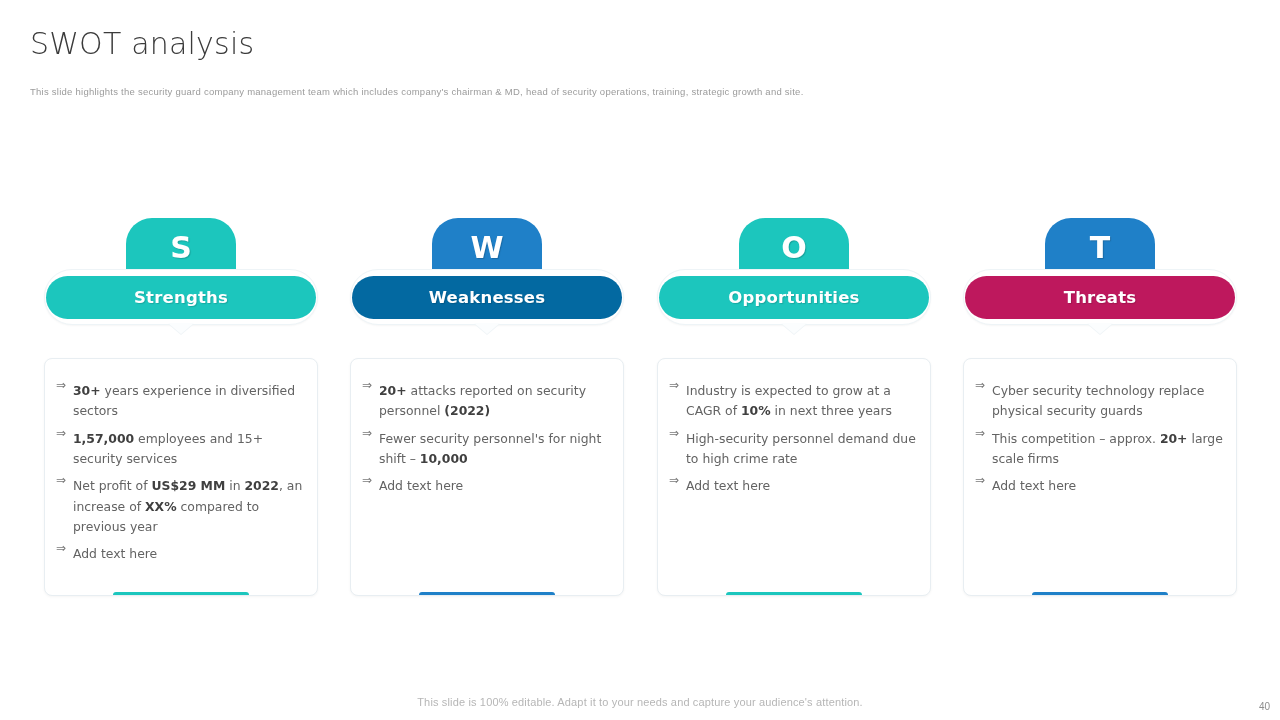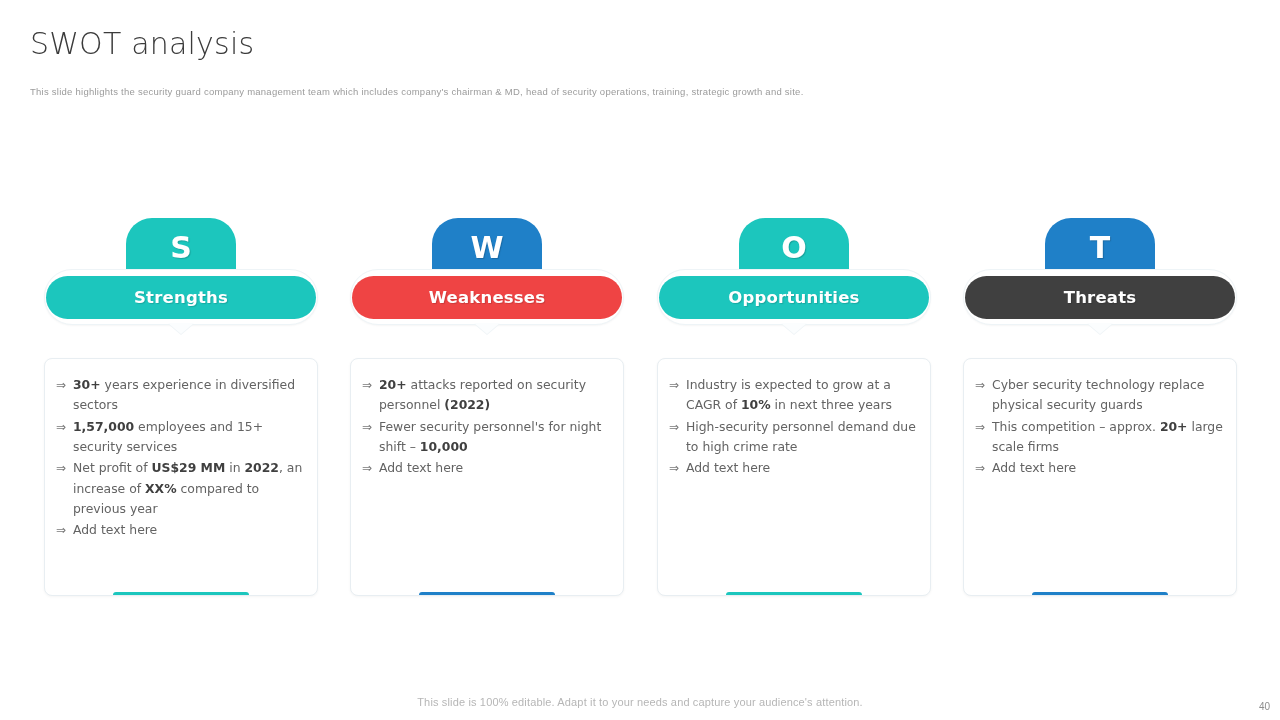--- a/index.html
+++ b/index.html
@@ -168,21 +168,21 @@
   }
 
   .bullet .marker {
     flex: 0 0 auto;
     width: 17px;
     color: #7a7a7a;
     font-size: 12px;
     line-height: 1.7;
   }
 
-  .bullet .btext { flex: 1 1 auto; }
+  .bullet .btext { flex: 1 1 auto; margin-top: 6px; }
   .bullet .btext b { font-weight: 700; color: #404040; }
 
   
   .accent {
     position: absolute;
     bottom: -3px;
     left: 50%;
     transform: translateX(-50%);
     width: 136px;
     height: 6px;
@@ -250,21 +250,21 @@
           </ul>
           <div class="accent" style="background: rgb(28, 198, 189);"></div>
         </div>
       </div>
       <div class="col col-1">
         <div class="letter-tab" style="background: rgb(31, 128, 200);">
           <span class="glyph">W</span>
         </div>
         <div class="pill-wrap">
           <div class="pill-outer"></div>
-          <div class="pill" style="background: #ef4444;">
+          <div class="pill" style="background: #0369a1;">
             <span class="pill-label">Weaknesses</span>
           </div>
         </div>
         <div class="pointer"></div>
         <div class="card">
           <ul class="bullets">
             <li class="bullet">
               <span class="marker">⇒</span>
               <span class="btext"><b>20+</b><span> attacks reported on security personnel </span><b>(2022)</b></span>
             </li>
@@ -308,21 +308,21 @@
           </ul>
           <div class="accent" style="background: rgb(28, 198, 189);"></div>
         </div>
       </div>
       <div class="col col-3">
         <div class="letter-tab" style="background: rgb(31, 128, 200);">
           <span class="glyph">T</span>
         </div>
         <div class="pill-wrap">
           <div class="pill-outer"></div>
-          <div class="pill" style="background: #404040;">
+          <div class="pill" style="background: #be185d;">
             <span class="pill-label">Threats</span>
           </div>
         </div>
         <div class="pointer"></div>
         <div class="card">
           <ul class="bullets">
             <li class="bullet">
               <span class="marker">⇒</span>
               <span class="btext"><span>Cyber security technology replace physical security guards</span></span>
             </li>

